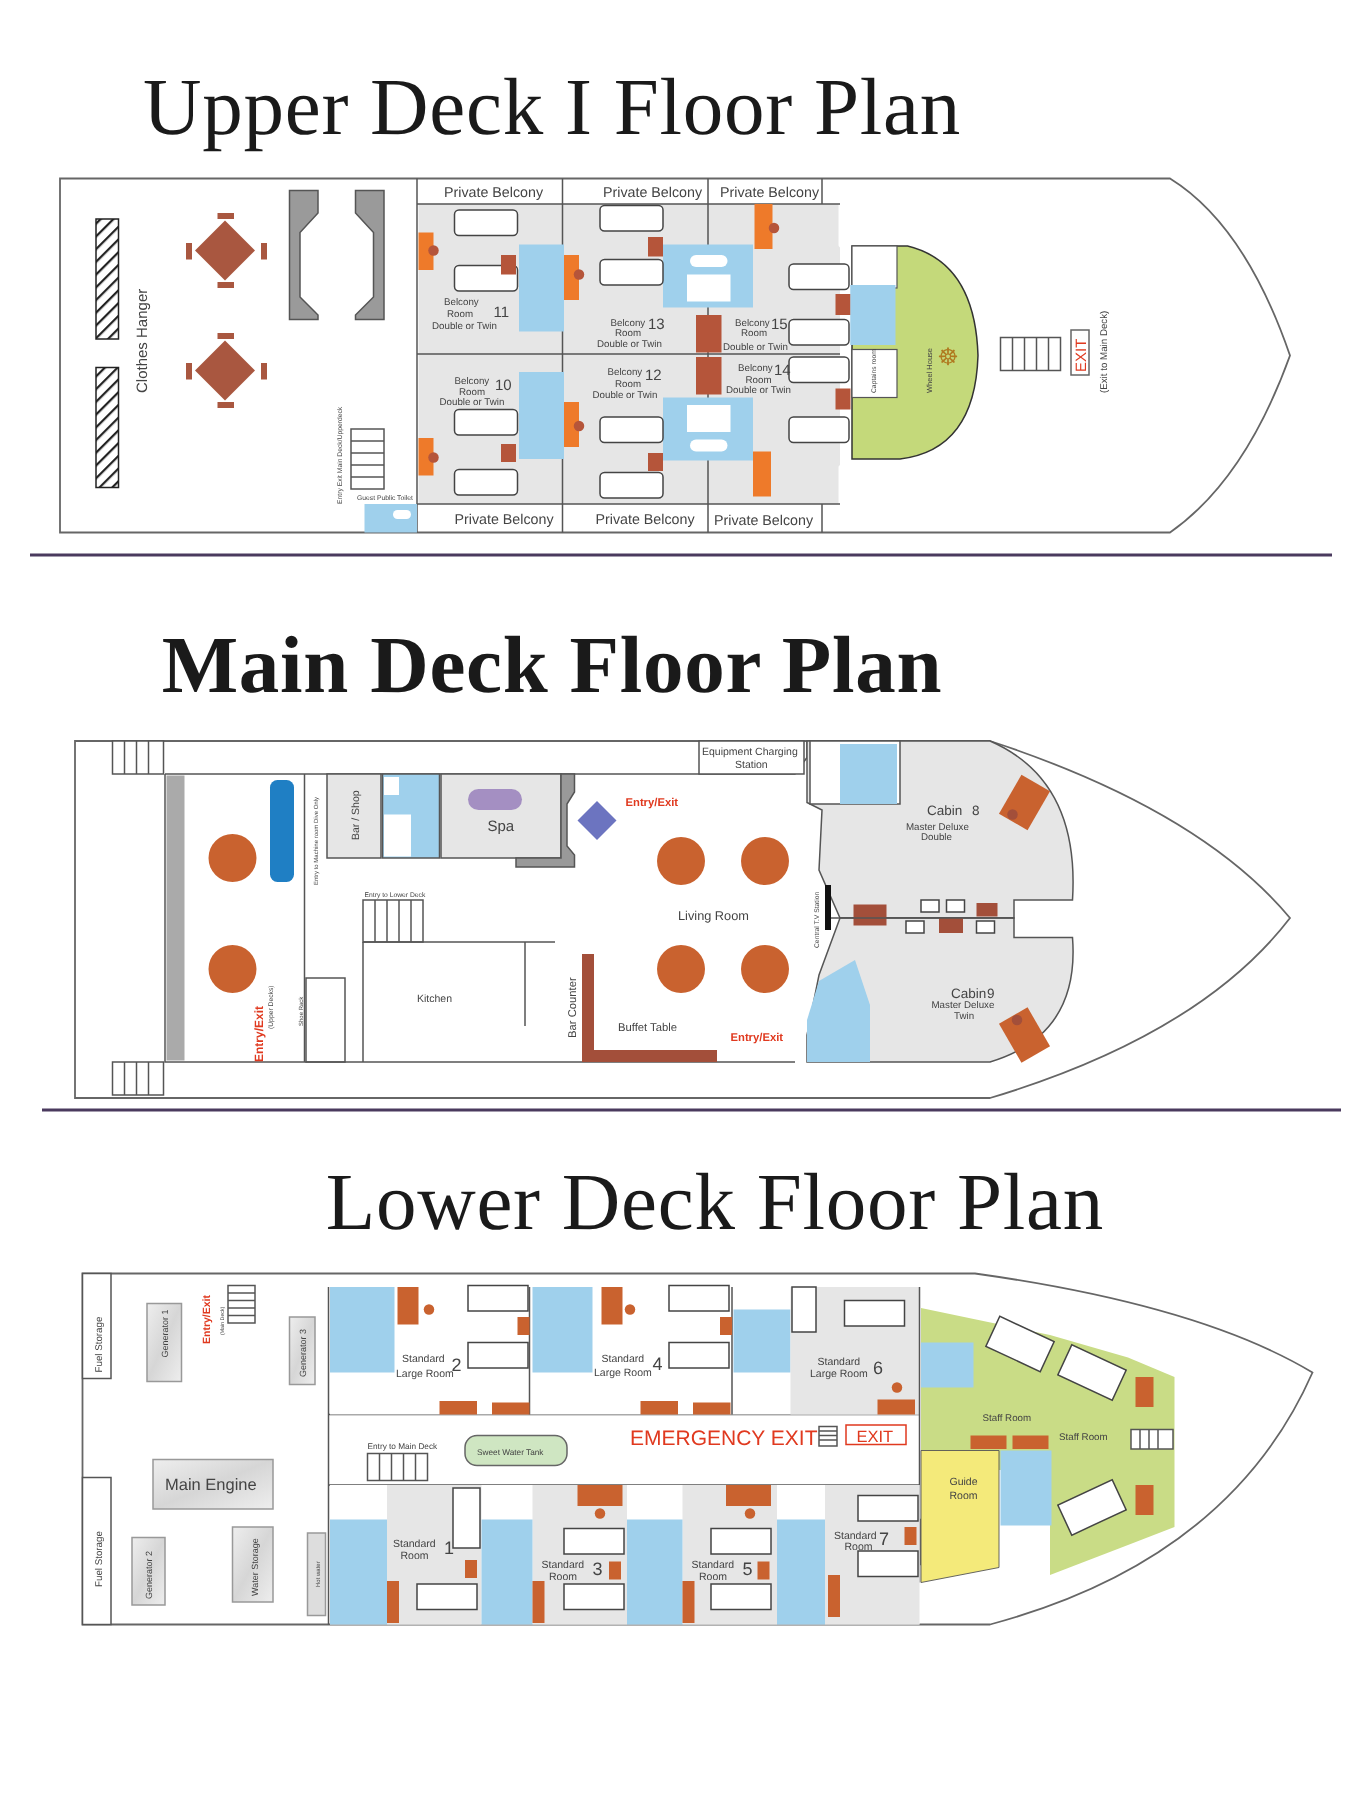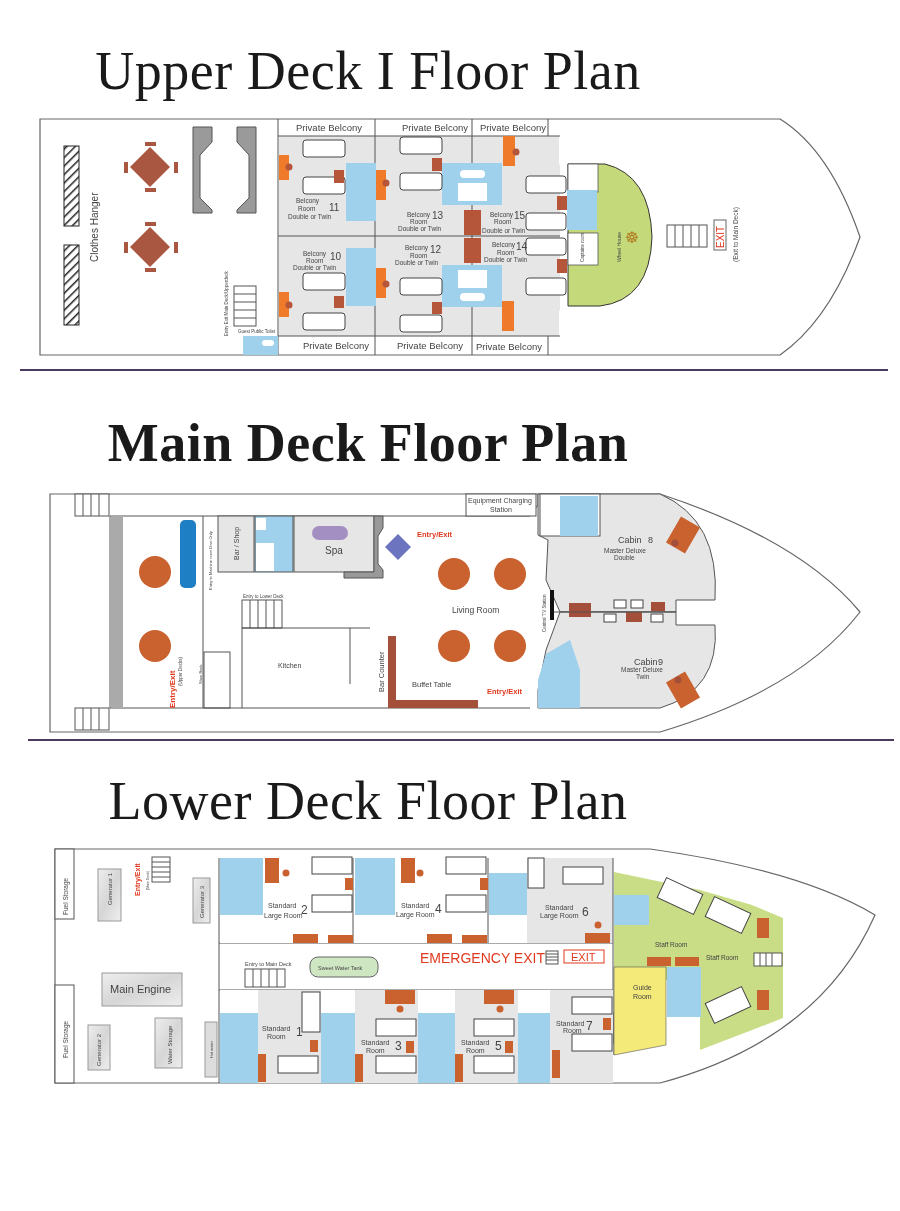--- a/index.html
+++ b/index.html
@@ -10,21 +10,21 @@
   .lbl { font-family: "Liberation Sans", sans-serif; fill: #444; }
   .red { fill: #e0391f; }
 </style>
 </head>
 <body>
 
 <div class="title" style="top:40px;">Upper Deck I Floor Plan</div>
 <div class="sep" style="top:369px;left:20px;width:868px;"></div>
 <div class="title" style="top:412px;font-weight:bold;">Main Deck Floor Plan</div>
 <div class="sep" style="top:739px;left:28px;width:866px;"></div>
-<div class="title" style="top:770px;">Lower Deck Floor Plan</div>
+<div class="title" style="top:770px;text-align:right;">Lower Deck Floor Plan</div>
 
 <svg width="900" height="260" style="top:110px;" viewBox="0 110 900 260">
   <defs>
     <pattern id="hatch" width="6" height="6" patternUnits="userSpaceOnUse" patternTransform="rotate(45)">
       <rect width="6" height="6" fill="#fff"></rect>
       <line x1="0" y1="0" x2="0" y2="6" stroke="#222" stroke-width="3"></line>
     </pattern>
   </defs>
 
   <path d="M40 119 L780 119 Q830 150 860 237 Q830 320 780 355 L40 355 Z" fill="#fff" stroke="#666" stroke-width="1.2"></path>

